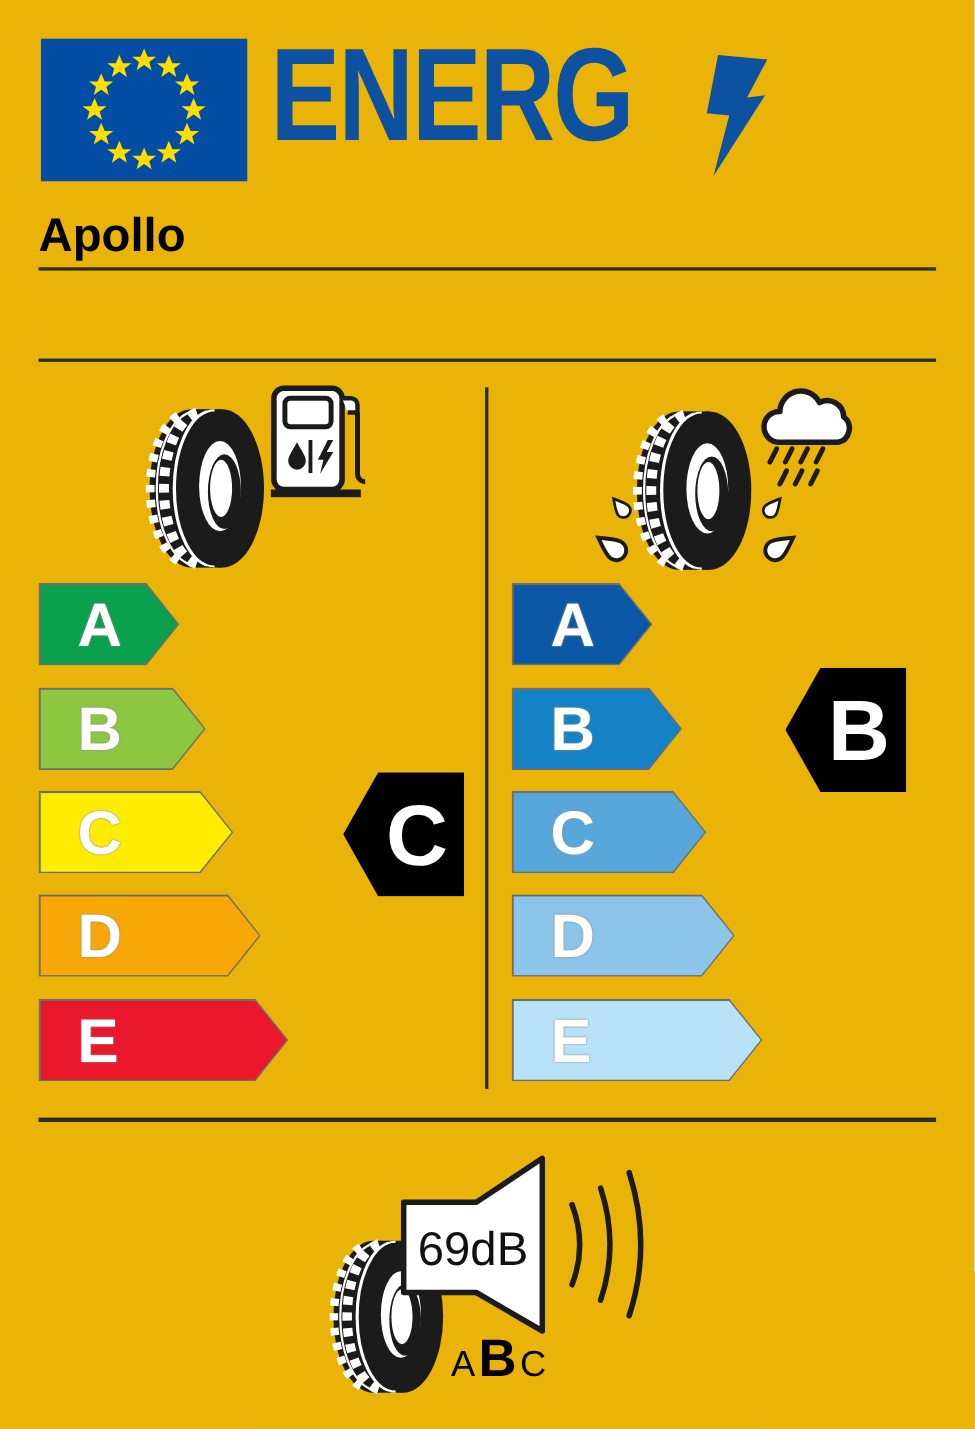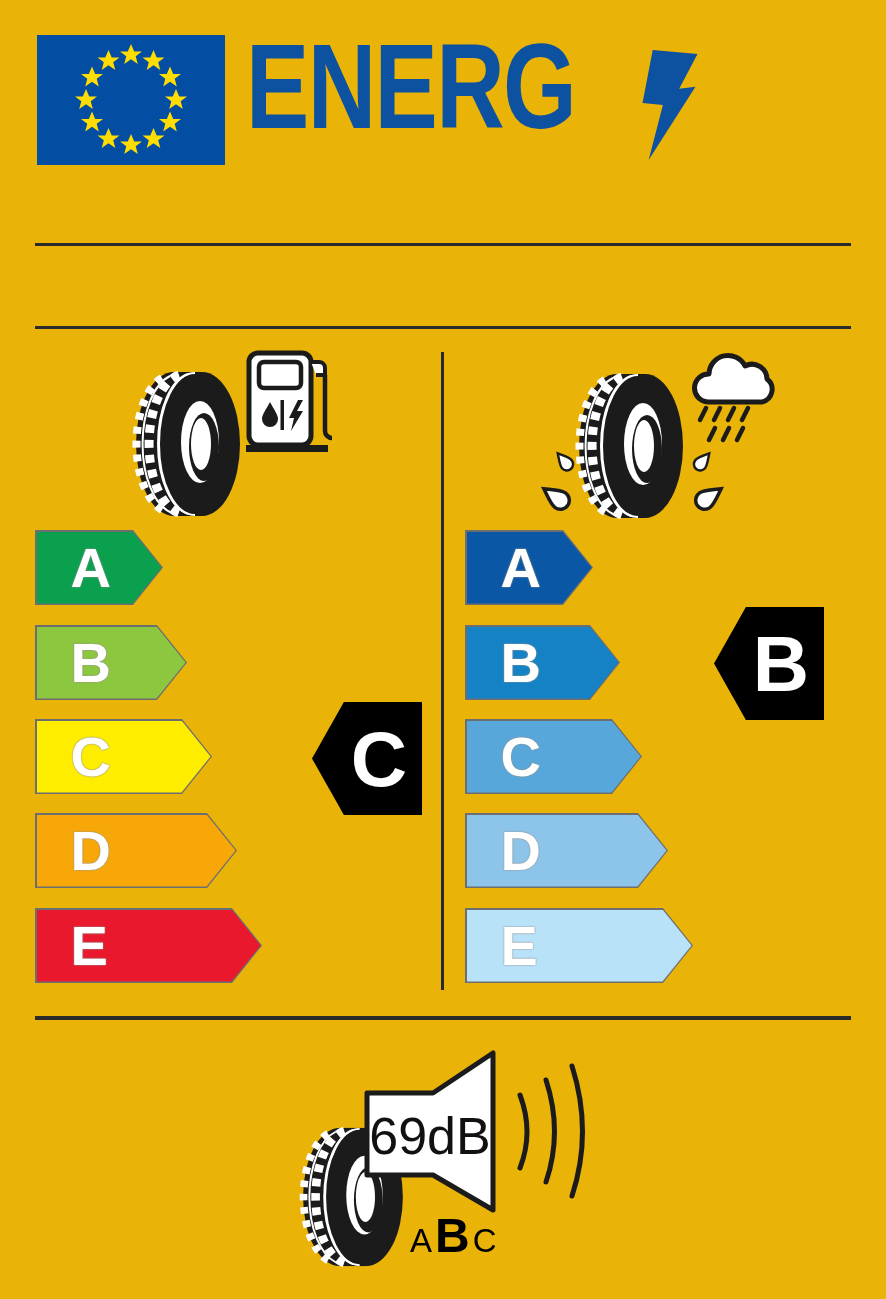--- a/index.html
+++ b/index.html
@@ -38,21 +38,21 @@
   
   .indicator{position:absolute;width:110px;height:113px;
       clip-path:polygon(0 50%, 29% 0, 100% 0, 100% 100%, 29% 100%);
       display:flex;align-items:center;justify-content:center;}
   .indicator .glyph{padding-left:24px;font-size:78px;font-weight:bold;color:#fff;line-height:1;}
   #fuel-indicator{left:312px;top:702px;}
   #wet-indicator{left:714px;top:607px;}
 
   
   #noise-value{position:absolute;left:368px;top:1098px;width:124px;height:76px;
-      display:flex;align-items:center;justify-content:center;font-size:52px;color:#111;}
+      display:flex;align-items:center;justify-content:center;font-size:43px;color:#111;}
   #noise-grades{position:absolute;left:410px;top:1208px;display:flex;align-items:baseline;gap:3px;color:#000;}
   #noise-grades .small{font-size:33px;}
   #noise-grades .big{font-size:48px;font-weight:bold;}
 </style>
 </head>
 <body>
 
 <div id="label">
 
   <svg width="0" height="0" style="position:absolute" aria-hidden="true">
@@ -94,20 +94,21 @@
         <path transform="translate(71.5,26)" d="M0,-11 L3.2,-3.4 L11,-3.4 L4.7,1.3 L6.8,8.9 L0,4.2 L-6.8,8.9 L-4.7,1.3 L-11,-3.4 L-3.2,-3.4 Z"></path>
       </g>
     </g>
   </svg>
 
   <div id="energ-text">ENERG</div>
   <svg id="energ-bolt" width="66" height="114" viewBox="0 0 64 112">
     <polygon points="16,0 60,4 42,38 58,36 12,108 26,54 6,52" fill="#0D51A1"></polygon>
   </svg>
 
+  <div id="brand">Apollo</div>
   <div id="rule-1" class="hrule"></div>
   <div id="rule-2" class="hrule"></div>
   <div id="vdivider"></div>
 
   <svg class="abs" style="left:132px;top:370px" width="110" height="148" viewBox="0 0 110 148">
       <use href="#tire-sym"></use>
     </svg>
 
   <svg class="abs" style="left:246px;top:350px" width="92" height="104" viewBox="0 0 92 104">
     <rect x="3" y="3" width="62" height="92" rx="9" fill="#fff" stroke="#1b1b1b" stroke-width="5"></rect>

